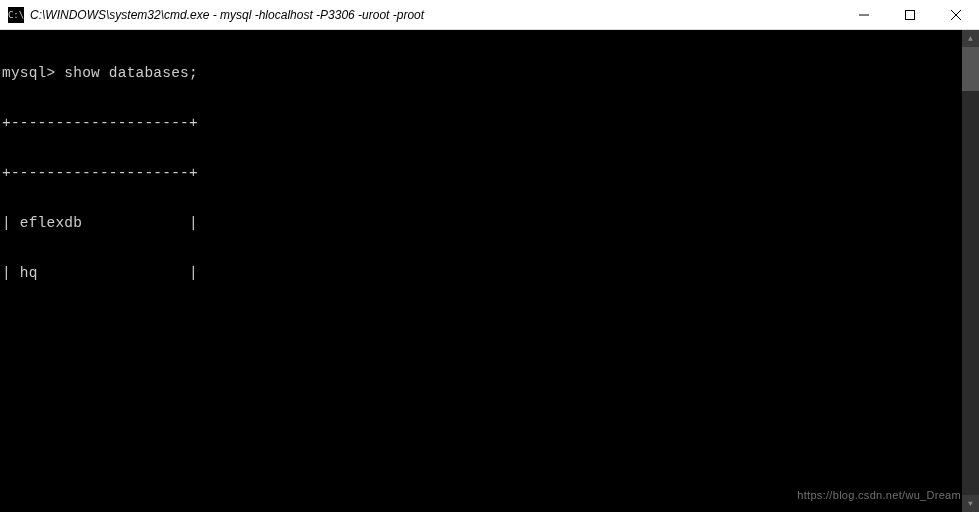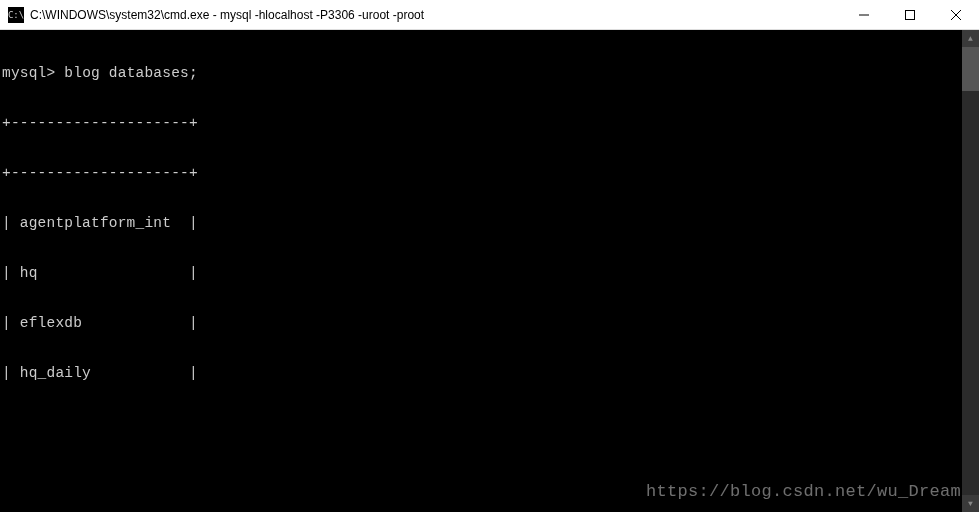--- a/index.html
+++ b/index.html
@@ -28,21 +28,21 @@
       height: 16px;
       background: #000;
       margin-right: 6px;
       display: flex;
       align-items: center;
       justify-content: center;
       font-size: 9px;
       color: #ccc;
       font-family: monospace;
     }
-    .titlebar-text { flex: 1; }
+    .titlebar-text { flex: 1; font-style: italic; }
     .titlebar-controls { display: flex; height: 100%; }
     .tbtn {
       width: 46px;
       height: 100%;
       display: flex;
       align-items: center;
       justify-content: center;
       font-family: "Segoe UI", sans-serif;
       font-size: 10px;
     }
@@ -86,22 +86,22 @@
       top: 17px;
       width: 17px;
       height: 44px;
       background: #555;
     }
     .watermark {
       position: absolute;
       right: 18px;
       bottom: 10px;
       color: rgba(200,200,200,0.55);
-      font-family: Liberation Mono, monospace;
-      font-size: 17px;
+      font-family: Liberation Sans, sans-serif;
+      font-size: 11px;
       letter-spacing: 0.3px;
     }
   </style>
 </head>
 <body>
 
 <div class="titlebar">
   <div class="titlebar-icon">C:\</div>
   <div class="titlebar-text">C:\WINDOWS\system32\cmd.exe - mysql  -hlocalhost -P3306 -uroot -proot</div>
   <div class="titlebar-controls">
@@ -118,27 +118,25 @@
     <div class="tbtn">
       <svg width="10" height="10" viewBox="0 0 10 10">
           <line x1="0" y1="0" x2="10" y2="10" stroke="#000" stroke-width="1"></line>
           <line x1="10" y1="0" x2="0" y2="10" stroke="#000" stroke-width="1"></line>
         </svg>
     </div>
   </div>
 </div>
 
 <div class="terminal">
-  <div class="line"><span>mysql&gt;</span> <span>blog databases;</span></div>
+  <div class="line"><span>mysql&gt;</span> <span>show databases;</span></div>
   <div class="line">+--------------------+</div>
   <div class="line">+--------------------+</div>
-  <div class="line">| agentplatform_int  |</div>
+  <div class="line">| eflexdb            |</div>
   <div class="line">| hq                 |</div>
-  <div class="line">| eflexdb            |</div>
-  <div class="line">| hq_daily           |</div>
   
   
   
   
   
   
   
   
   
   

